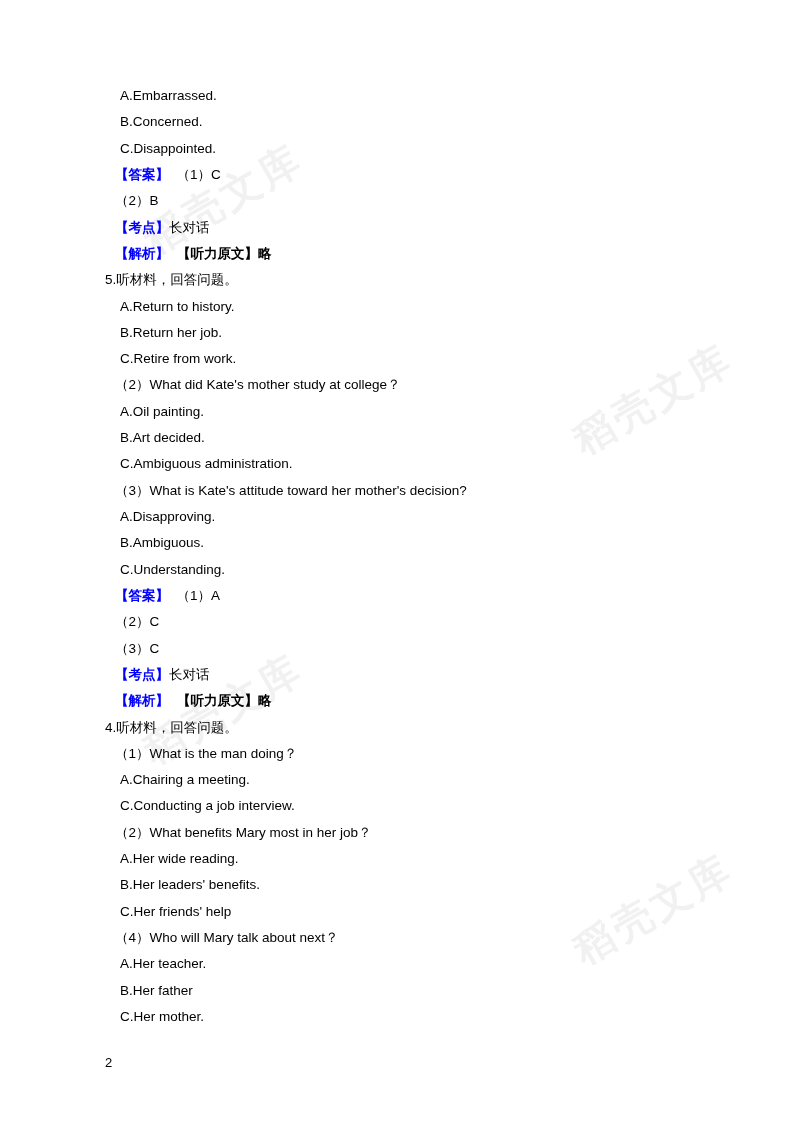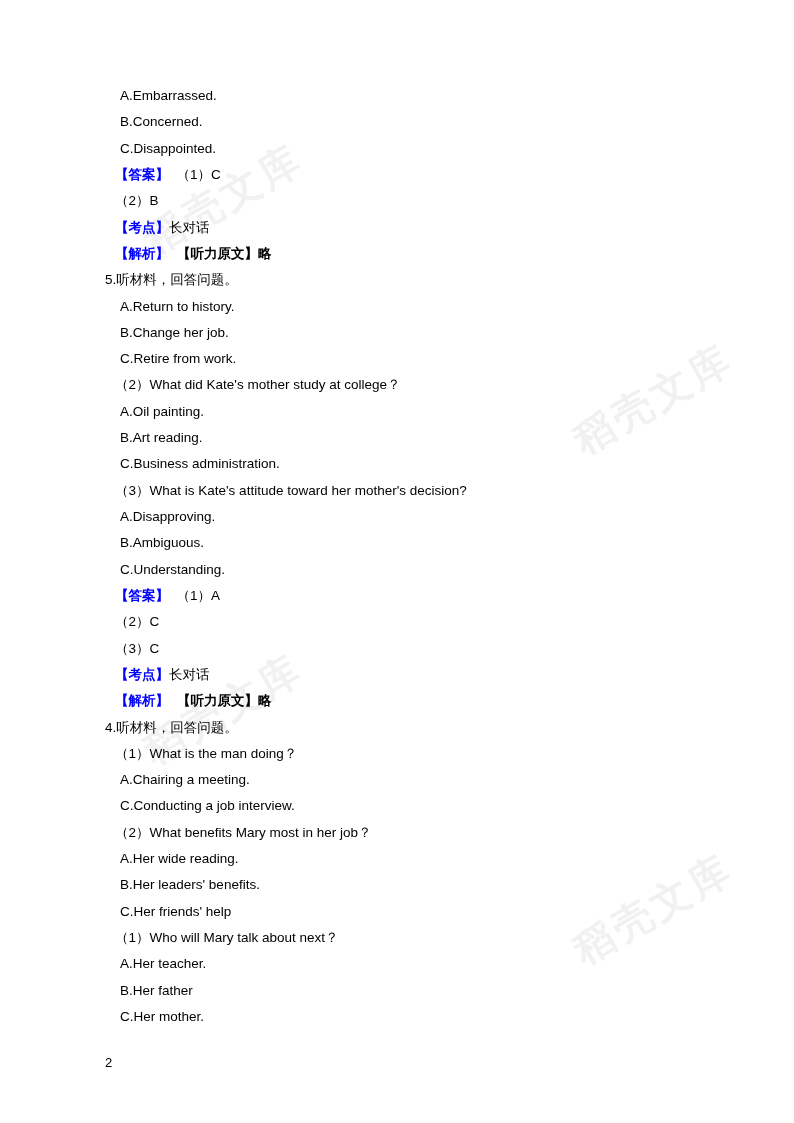--- a/index.html
+++ b/index.html
@@ -51,26 +51,26 @@
   <div class="line indent">（2）B</div>
   <div class="line indent">
     <span class="blue">【考点】</span><span>长对话</span>
   </div>
   <div class="line indent">
     <span class="blue">【解析】</span><span class="bold">【听力原文】略</span>
   </div>
 
   <div class="line">5.听材料，回答问题。</div>
   <div class="line indent-more">A.Return to history.</div>
-  <div class="line indent-more">B.Change her job.</div>
+  <div class="line indent-more">B.Return her job.</div>
   <div class="line indent-more">C.Retire from work.</div>
   <div class="line indent">（2）What did Kate's mother study at college？</div>
   <div class="line indent-more">A.Oil painting.</div>
-  <div class="line indent-more">B.Art reading.</div>
-  <div class="line indent-more">C.Business administration.</div>
+  <div class="line indent-more">B.Art decided.</div>
+  <div class="line indent-more">C.Ambiguous administration.</div>
   <div class="line indent">（3）What is Kate's attitude toward her mother's decision?</div>
   <div class="line indent-more">A.Disapproving.</div>
   <div class="line indent-more">B.Ambiguous.</div>
   <div class="line indent-more">C.Understanding.</div>
   <div class="line indent">
     <span class="blue">【答案】</span>&nbsp;&nbsp;<span>（1）A</span>
   </div>
   <div class="line indent">（2）C</div>
   <div class="line indent">（3）C</div>
   <div class="line indent">
@@ -81,20 +81,20 @@
   </div>
 
   <div class="line">4.听材料，回答问题。</div>
   <div class="line indent">（1）What is the man doing？</div>
   <div class="line indent-more">A.Chairing a meeting.</div>
   <div class="line indent-more">C.Conducting a job interview.</div>
   <div class="line indent">（2）What benefits Mary most in her job？</div>
   <div class="line indent-more">A.Her wide reading.</div>
   <div class="line indent-more">B.Her leaders' benefits.</div>
   <div class="line indent-more">C.Her friends' help</div>
-  <div class="line indent">（1）Who will Mary talk about next？</div>
+  <div class="line indent">（4）Who will Mary talk about next？</div>
   <div class="line indent-more">A.Her teacher.</div>
   <div class="line indent-more">B.Her father</div>
   <div class="line indent-more">C.Her mother.</div>
 
 </div>
 
 <div class="pagenum">2</div>
 
 </body></html>

